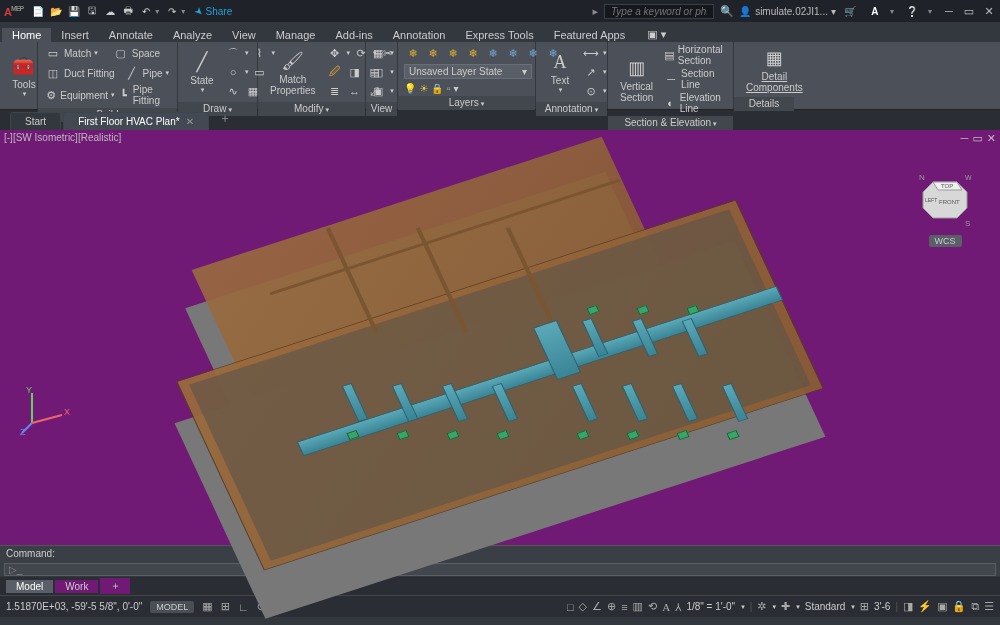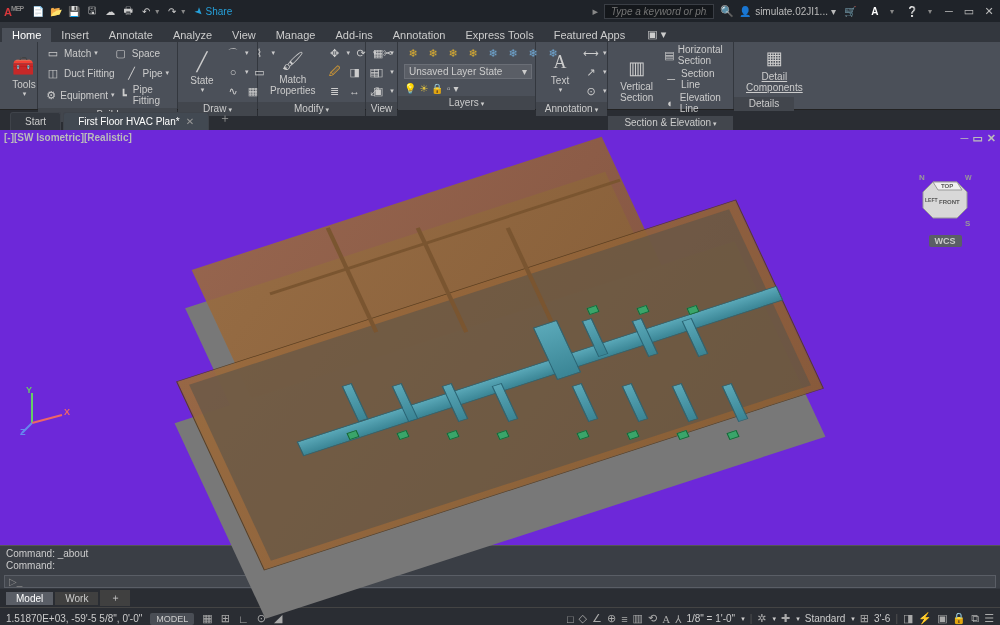--- a/index.html
+++ b/index.html
@@ -39,21 +39,21 @@
 .layer-combo { background: #5a5e66; border: 1px solid #6a6e76; padding: 1px 4px; width: 128px; color: #ccc; font-size: 10px; display: flex; align-items: flex-end; justify-content: space-between; }
 .layer-icons { display: flex; gap: 3px; margin-top: 2px; }
 .layer-icons span { font-size: 10px; }
 
 .doctabs { height: 20px; background: #2a2d33; display: flex; align-items: flex-end; padding-left: 10px; }
 .dtab { padding: 3px 14px; font-size: 10px; color: #ccc; background: #33373e; border: 1px solid #3f434a; border-bottom: none; margin-right: 2px; border-radius: 3px 3px 0 0; cursor: pointer; display: flex; align-items: center; gap: 6px; }
 .dtab.active { background: #424952; color: #fff; }
 .dtab .x { font-size: 10px; color: #999; }
 .plusTab { padding: 3px 8px; color: #999; cursor: pointer; font-size: 12px; }
 
-.canvas { position: relative; background: #6d28d9; height: 415px; font-weight: bold; }
+.canvas { position: relative; background: #701a75; height: 415px; }
 .vp-label { position: absolute; top: 2px; left: 4px; color: #bbb; font-size: 10px; }
 .vp-ctrl { position: absolute; top: 2px; right: 4px; display: flex; gap: 4px; }
 .vp-ctrl span { color: #bbb; font-size: 11px; cursor: pointer; }
 
 .drawing { position: absolute; left: 150px; top: 10px; width: 700px; height: 400px; }
 .floor { position: absolute; width: 560px; height: 300px; left: 70px; top: 140px; transform: skewY(-18deg) skewX(22deg) scaleY(0.75); background: #787878; }
 .floor2 { position: absolute; width: 420px; height: 230px; left: 70px; top: 60px; transform: skewY(-18deg) skewX(22deg) scaleY(0.75); background: #787878; }
 .walls { position: absolute; width: 560px; height: 290px; left: 70px; top: 100px; transform: skewY(-18deg) skewX(22deg) scaleY(0.75); background: linear-gradient(135deg, #9a6b3e 0%, #8a5d33 100%); border: 1px solid #5a3d1f; opacity: 0.95; }
 .walls2 { position: absolute; width: 410px; height: 220px; left: 75px; top: 25px; transform: skewY(-18deg) skewX(22deg) scaleY(0.75); background: linear-gradient(135deg, #9a6b3e 0%, #8a5d33 100%); opacity: 0.9; }
 .interior { position: absolute; width: 540px; height: 270px; left: 80px; top: 110px; transform: skewY(-18deg) skewX(22deg) scaleY(0.75); background: #5a5449; opacity: 0.6; }
@@ -63,21 +63,21 @@
 .ucs { position: absolute; left: 20px; bottom: 110px; }
 .vcube { position: absolute; right: 25px; top: 40px; width: 60px; height: 60px; }
 
 .cmdwin { background: #3a3e45; border-top: 1px solid #555; }
 .cmd-history { background: #3a3e45; color: #ccc; font-family: "Consolas", monospace; font-size: 10px; padding: 2px 6px; line-height: 12px; }
 .cmd-input-row { display: flex; align-items: center; background: #42464d; border: 1px solid #5a5e66; margin: 1px 4px; padding: 0 4px; }
 .cmd-input-row .prompt { color: #888; font-size: 10px; }
 .cmd-input { background: transparent; border: none; color: #888; font-family: "Consolas", monospace; font-size: 10px; font-style: italic; flex: 1; outline: none; padding: 2px 4px; }
 
 .docbar { height: 18px; background: #2a2d33; display: flex; align-items: center; padding: 0 6px; font-size: 10px; color: #ccc; }
-.dbtab { padding: 1px 10px; background: #404040; margin-right: 2px; cursor: pointer; }
+.dbtab { padding: 1px 10px; background: #701a75; margin-right: 2px; cursor: pointer; }
 .dbtab.active { background: #5a5e66; color: #fff; }
 
 .statusbar { height: 22px; background: #2a2d33; display: flex; align-items: center; padding: 0 6px; font-size: 10px; color: #ccc; border-top: 1px solid #444; }
 .status-left { display: flex; align-items: center; gap: 8px; }
 .status-right { margin-left: auto; display: flex; align-items: center; gap: 5px; }
 .sico { font-size: 11px; cursor: pointer; color: #aaa; }
 .sdiv { color: #555; }
 .badge { background: #4a4e55; padding: 1px 6px; border-radius: 2px; font-size: 9px; }
 .build-hvac .diffuser { position:absolute; width:10px; height:10px; background:#3aa56a; border:1px solid #166537; transform: skewY(-18deg) skewX(22deg) scaleY(0.75);}
 </style>
@@ -403,21 +403,20 @@
       <text x="4" y="10" font-size="8" fill="#999">N</text>
       <text x="50" y="10" font-size="7" fill="#999">W</text>
       <text x="50" y="56" font-size="8" fill="#999">S</text>
     </svg>
     <div style="text-align:center;margin-top:2px;"><span style="background:#5a5e66;padding:1px 6px;font-size:9px;border-radius:2px;">WCS</span></div>
   </div>
 </div>
 
 <div class="cmdwin">
   <div class="cmd-history">
-    <div>Command: _about</div>
     <div>Command:</div>
   </div>
   <div class="cmd-input-row">
     <span class="prompt">▷_</span>
   </div>
 </div>
 
 <div class="docbar">
   <div class="dbtab active">Model</div>
   <div class="dbtab">Work</div>

